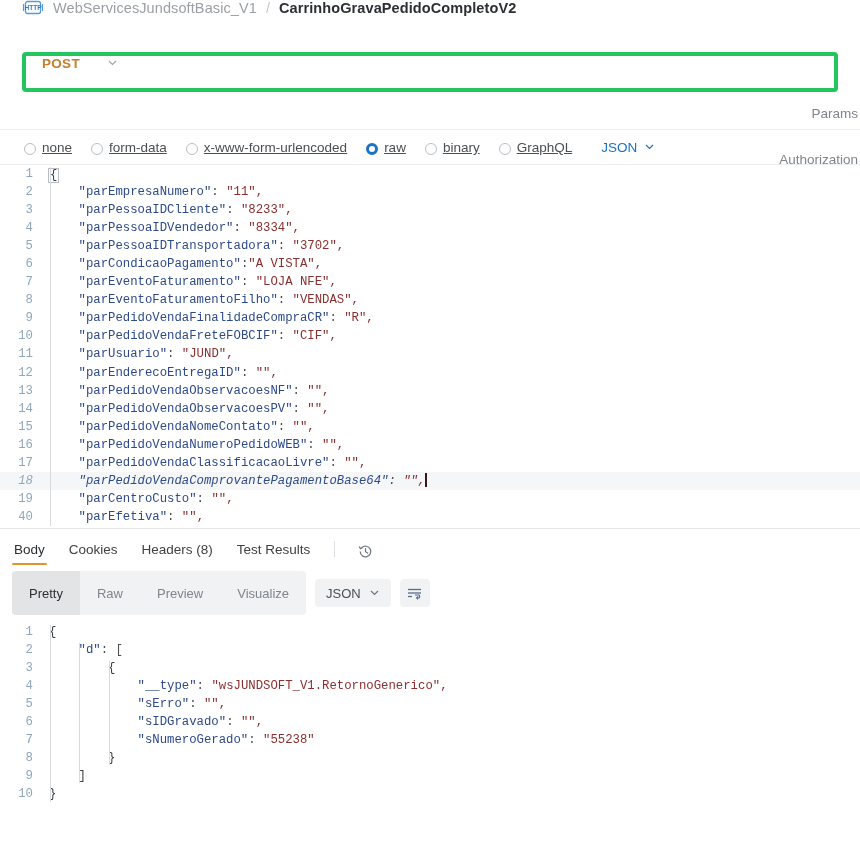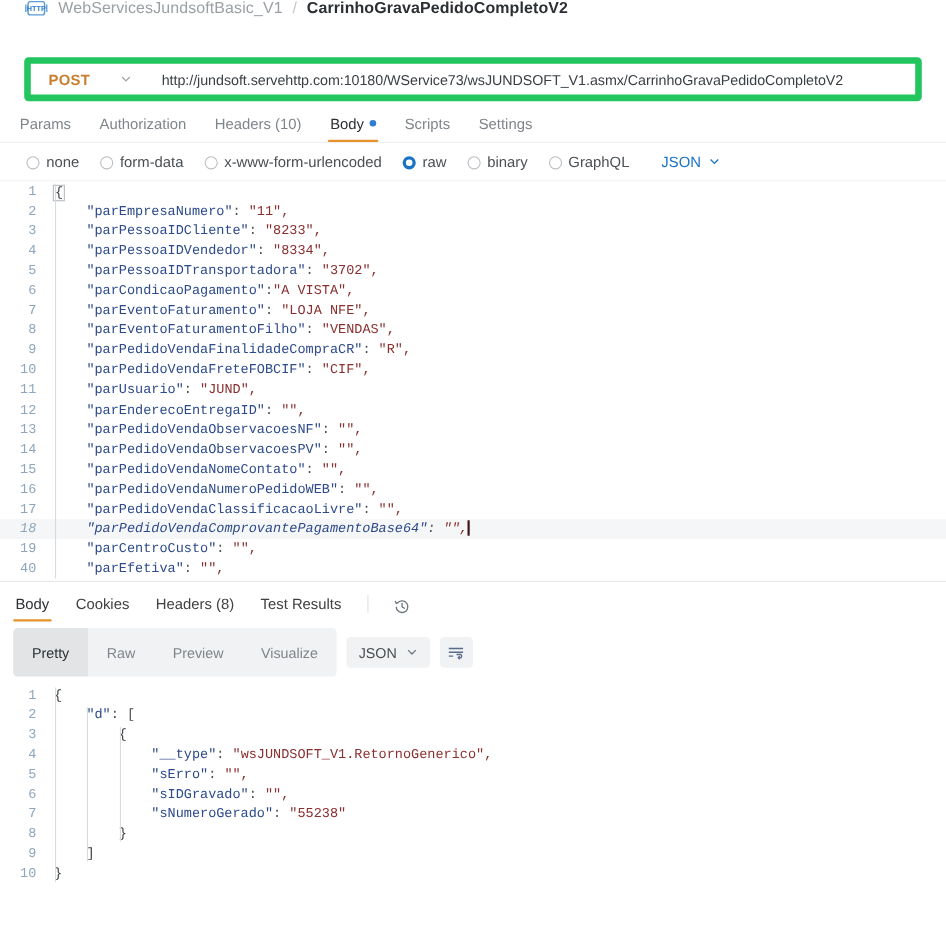--- a/index.html
+++ b/index.html
@@ -36,24 +36,24 @@
     font-size: 14.5px;
     color: #2b2f33;
     font-weight: bold;
     letter-spacing: .1px;
   }
 
   
   .urlbar-wrap { padding: 6px 22px 0 22px; }
   .urlbar {
     height: 40px;
-    border: 6px solid #22c55e;
+    border: 4px solid #22c55e;
     border-radius: 4px;
     display: flex;
-    align-items: center;
+    align-items: flex-start;
     background: #fff;
   }
   .method {
     width: 104px;
     display: flex;
     align-items: center;
     justify-content: space-between;
     padding: 0 12px 0 16px;
     color: #c87d2c;
     font-size: 13.5px;
@@ -77,20 +77,21 @@
 
   
   .req-tabs {
     display: flex;
     align-items: flex-end;
     gap: 22px;
     padding: 14px 0 0 16px;
     height: 38px;
     border-bottom: 1px solid #eceef0;
     margin: 0 0 0 0;
+    flex-direction: column;
   }
   .req-tab {
     position: relative;
     font-size: 13.5px;
     color: #7f858b;
     padding: 0 2px 9px 2px;
     cursor: pointer;
     white-space: nowrap;
   }
   .req-tab.active { color: #2b2f33; }
@@ -112,26 +113,27 @@
   
   .bodytype-row {
     display:flex;
     align-items:center;
     gap: 19px;
     padding: 10px 0 9px 24px;
     border-bottom: 1px solid #eceef0;
   }
   .radio-opt {
     display:flex;
-    align-items:center;
+    align-items:flex-end;
     gap:6px;
     font-size:13.5px;
     color:#4a4f54;
     cursor:pointer;
     white-space: nowrap;
+    text-decoration: underline;
   }
   .radio {
     width:12px; height:12px;
     border-radius:50%;
     border:1.4px solid #b9bec3;
     background:#fff;
     flex:0 0 auto;
   }
   .radio.checked {
     border:3.6px solid #1a73c4;
@@ -294,21 +296,20 @@
     <div class="urlbar">
       <div class="method">
         <span>POST</span>
         <span class="chev">
           <svg width="11" height="11" viewBox="0 0 11 11">
               <path d="M2 4 L5.5 7.5 L9 4" fill="none" stroke="#a0a4a8" stroke-width="1.1"></path>
             </svg>
         </span>
       </div>
       <div class="method-divider"></div>
-      <input class="url-input" type="text" value="http://jundsoft.servehttp.com:10180/WService73/wsJUNDSOFT_V1.asmx/CarrinhoGravaPedidoCompletoV2" style="">
     </div>
   </div>
 
   <div class="req-tabs">
     <div class="req-tab"><span>Params</span></div>
     <div class="req-tab"><span>Authorization</span></div>
     <div class="req-tab"><span>Headers (10)</span></div>
     <div class="req-tab active"><span>Body</span><span class="dot-ind"></span></div>
     <div class="req-tab"><span>Scripts</span></div>
     <div class="req-tab"><span>Settings</span></div>

